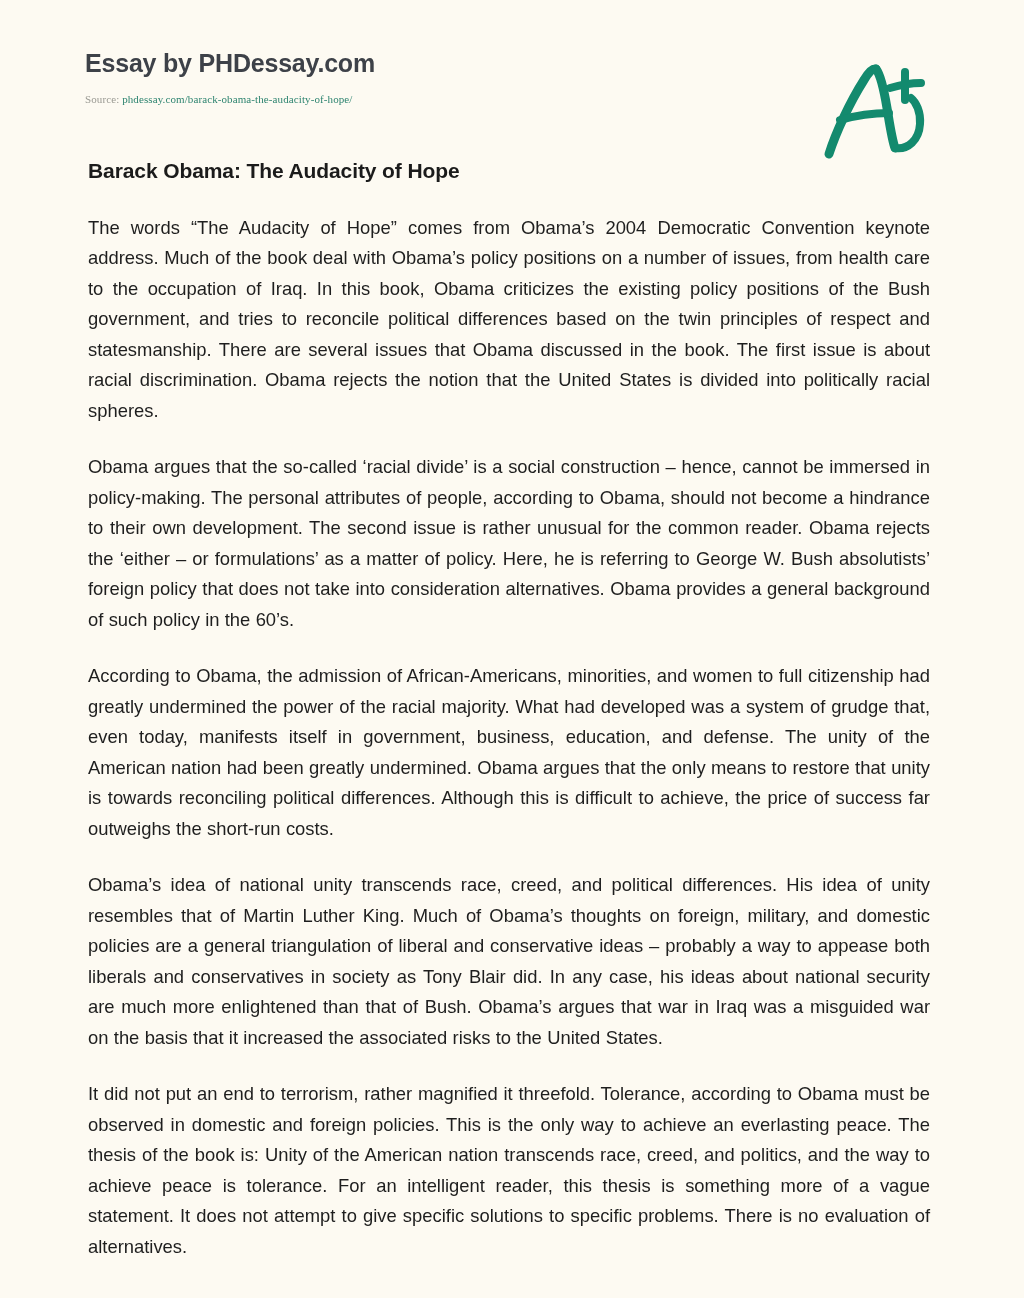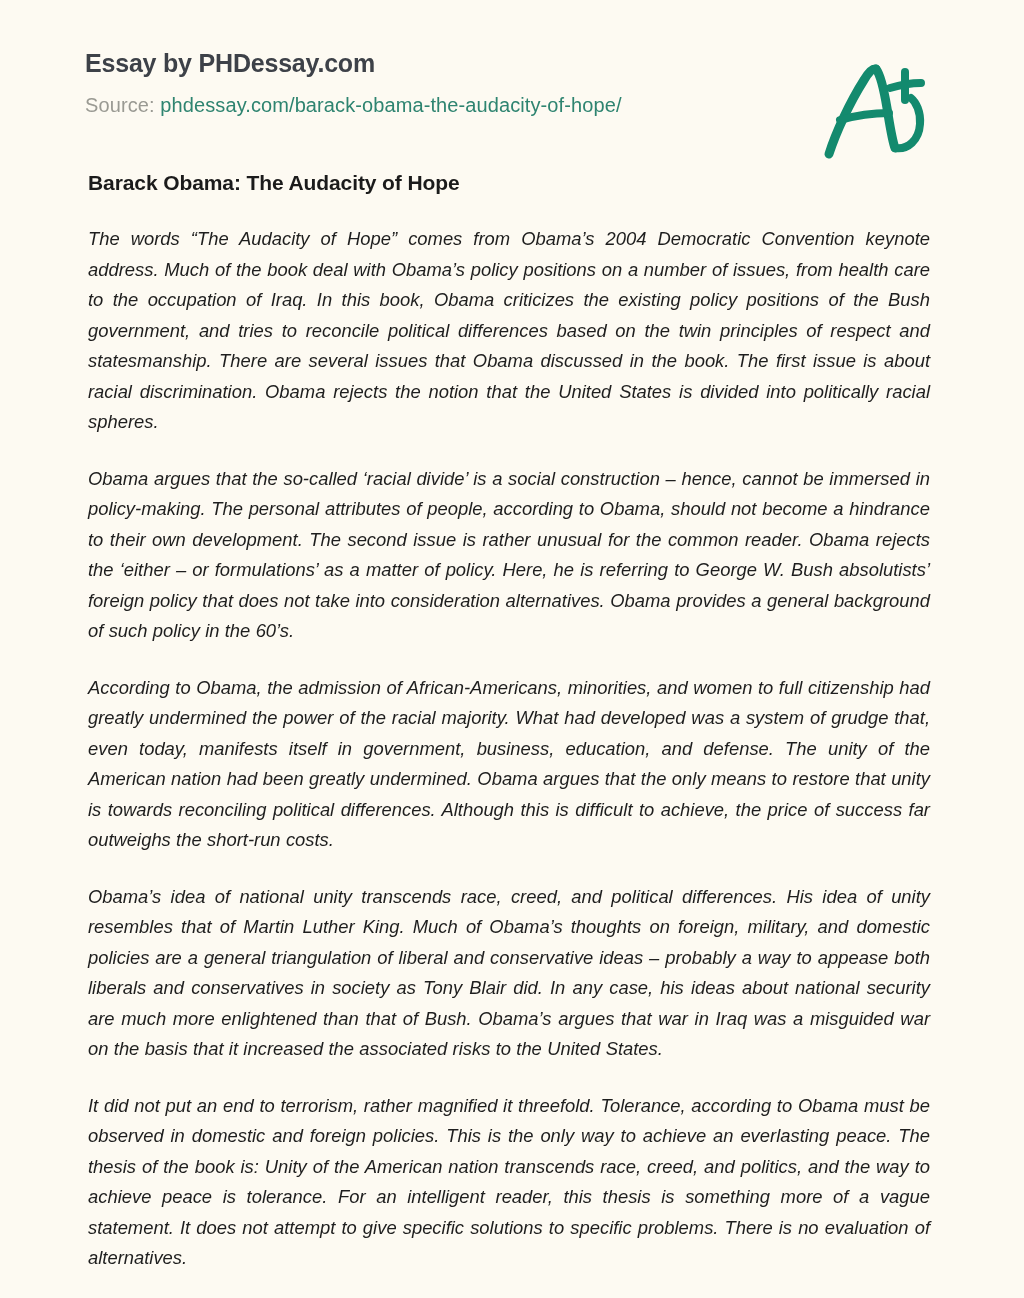--- a/index.html
+++ b/index.html
@@ -33,24 +33,25 @@
     font-size: 25px;
     font-weight: bold;
     color: #3d4148;
     letter-spacing: -0.2px;
     line-height: 1.2;
     margin: 0;
   }
 
   .source-line {
     margin-top: 14px;
-    font-size: 20px;
+    font-size: 11px;
     color: #9a9a93;
     line-height: 1.3;
     letter-spacing: 0.1px;
+    font-family: Liberation Serif, serif;
   }
 
   .source-link {
     color: #2e8470;
     text-decoration: none;
   }
 
   
   .logo {
     position: absolute;
@@ -68,21 +69,20 @@
     font-size: 21px;
     font-weight: bold;
     color: #1b1b1b;
     letter-spacing: -0.1px;
     line-height: 1.25;
   }
 
   
   .doc-body {
     padding: 28px 78px 0 88px;
-    font-style: italic;
   }
 
   .para {
     margin: 0 0 26px 0;
     font-size: 18.4px;
     line-height: 30.5px;
     color: #1e1e1e;
     text-align: justify;
     text-justify: inter-word;
     letter-spacing: 0px;

